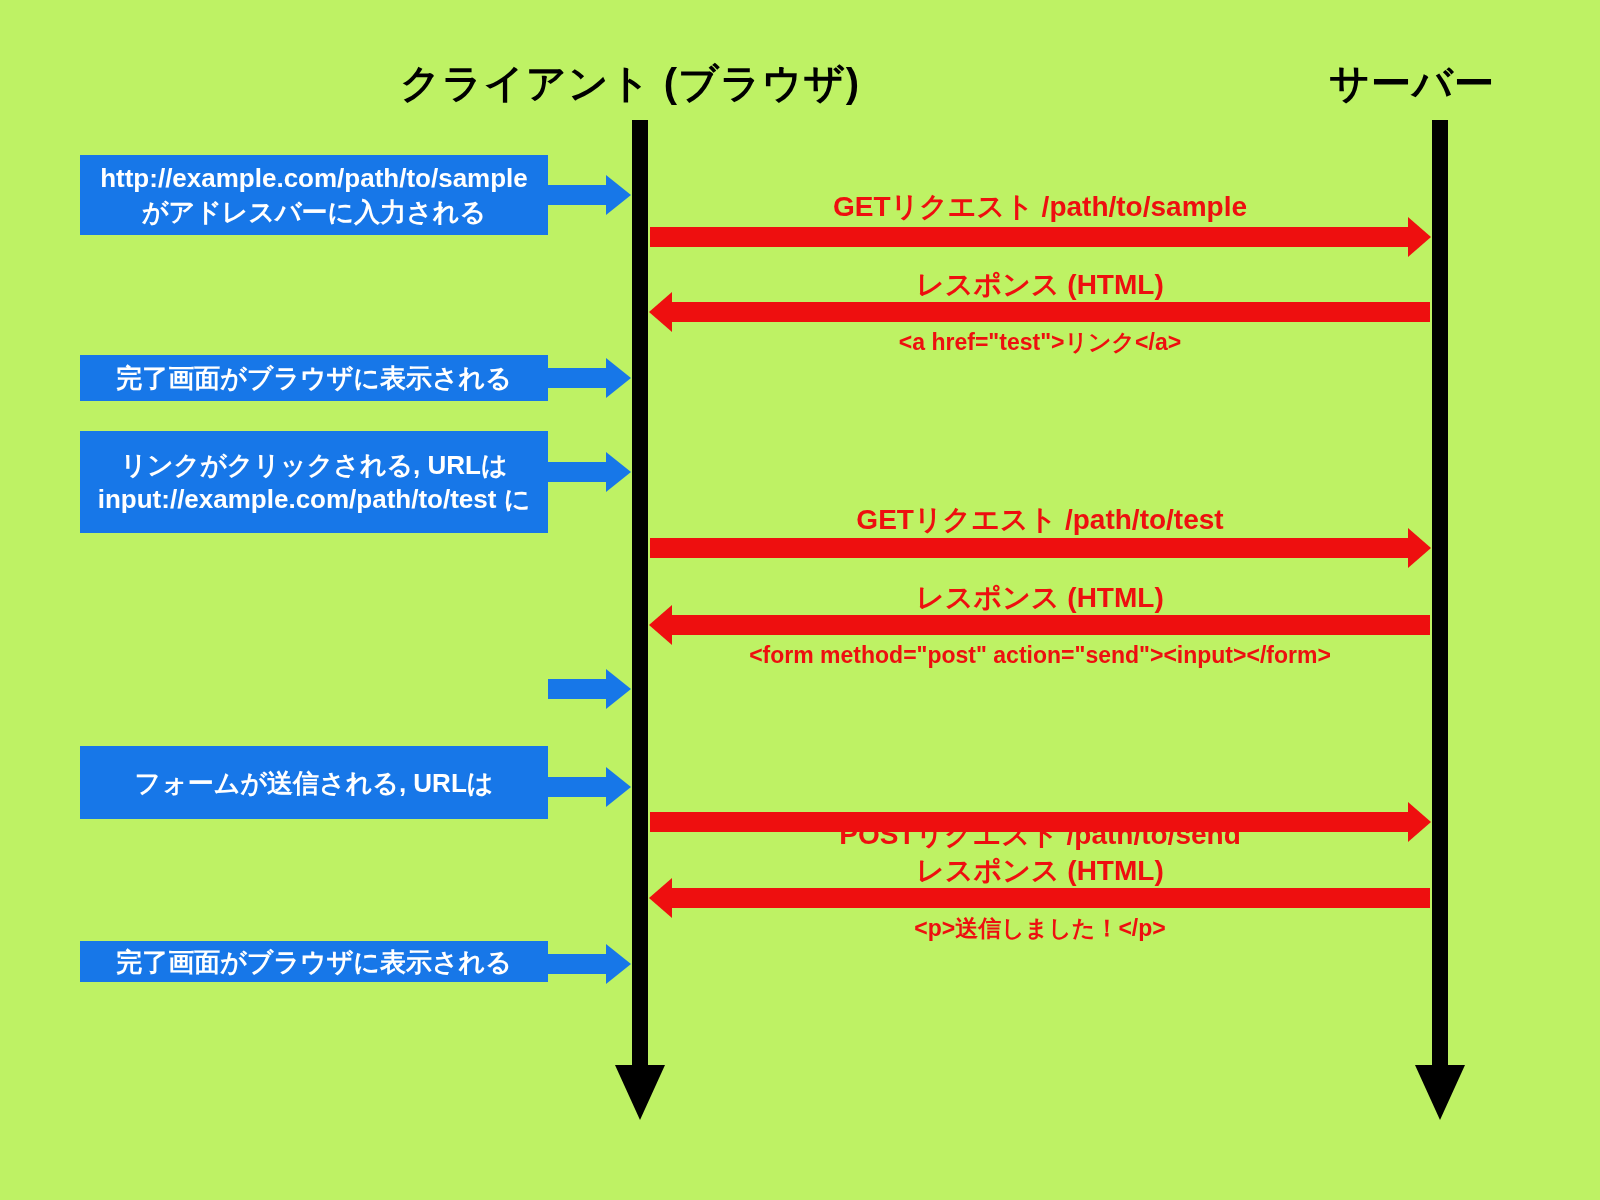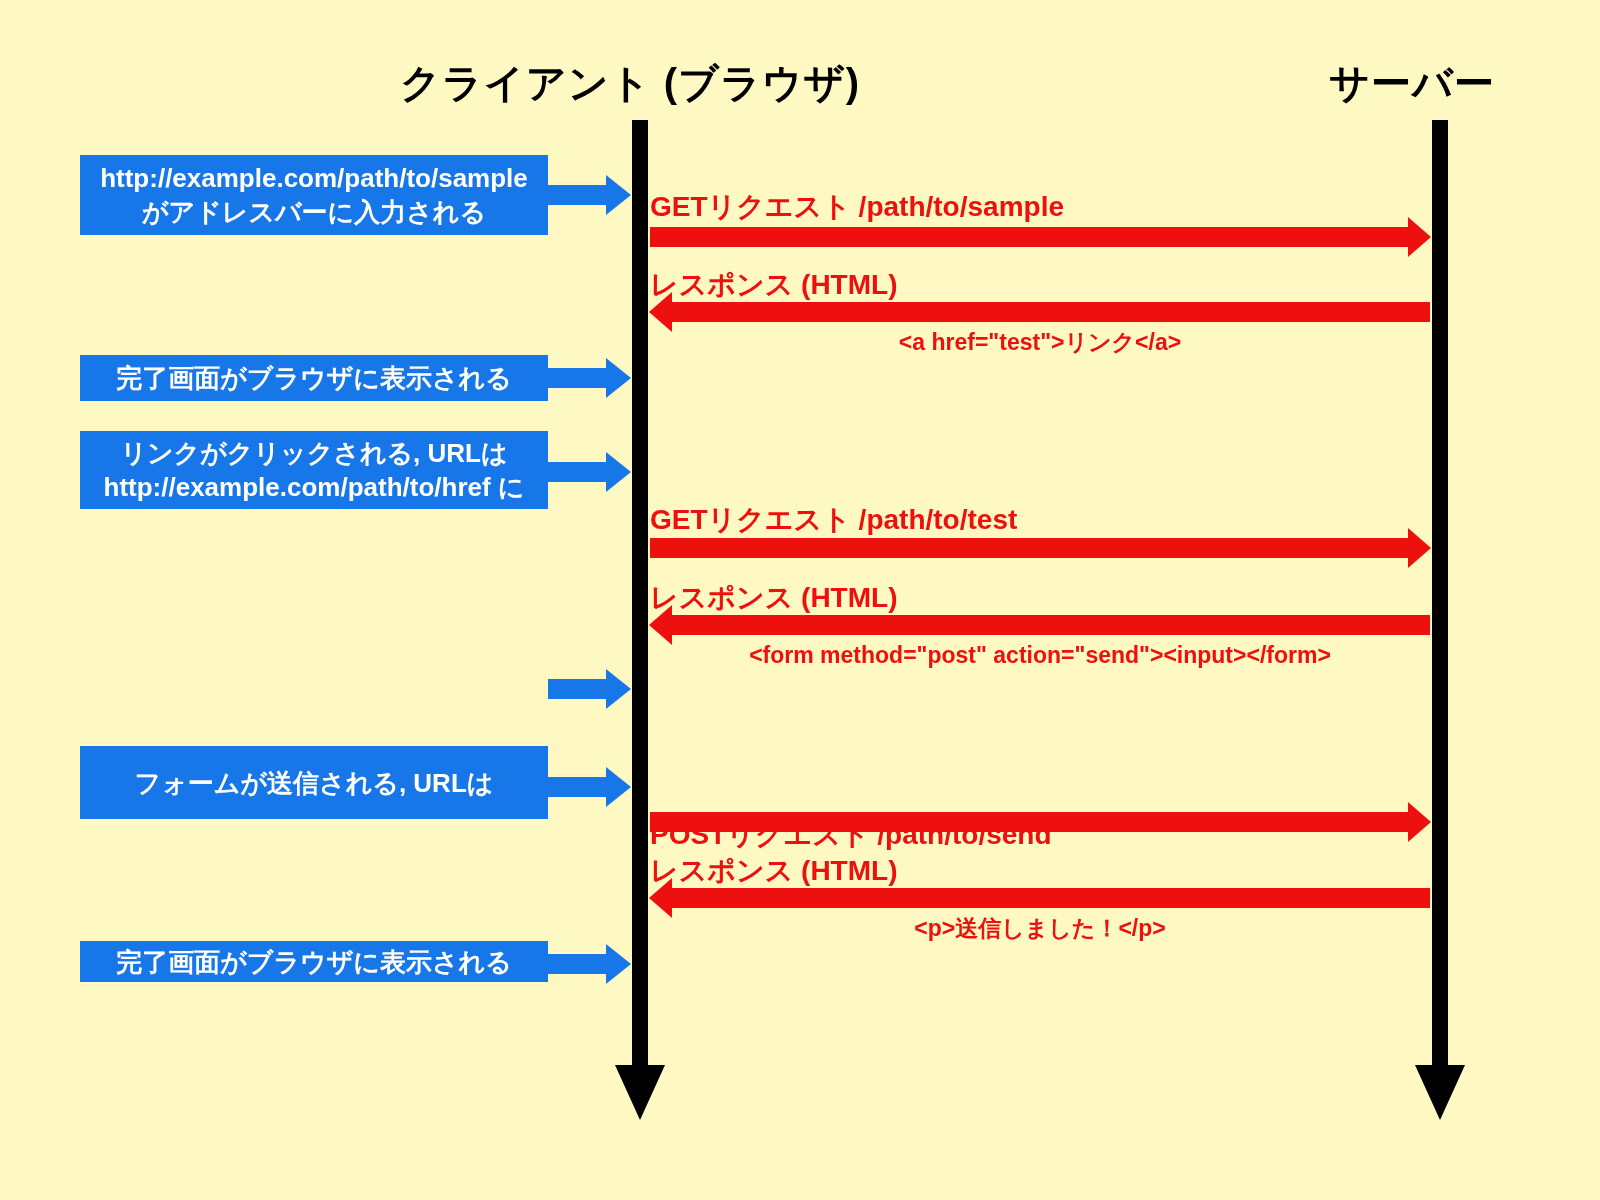--- a/index.html
+++ b/index.html
@@ -1,17 +1,17 @@
 <!DOCTYPE html>
 <html style="--blue: #1777e8; --red: #ee0f0f; --black: #000000;"><head>
 <meta charset="utf-8">
 <style>
   html,body{margin:0;padding:0;background:#ffffff;}
   #stage{
-    position:relative;width:1600px;height:1200px;background:#fef9c3;overflow:hidden;
+    position:relative;width:1600px;height:1200px;background:#bef264;overflow:hidden;
     font-family:"Liberation Sans","DejaVu Sans",sans-serif;font-weight:bold;
   }
   .actor-title{
     position:absolute;top:58px;height:50px;line-height:50px;text-align:center;
     font-size:40px;color:#000;letter-spacing:1px;
   }
   #client-title{left:230px;width:800px;}
   #server-title{left:1162px;width:500px;}
   .lifeline{position:absolute;top:120px;width:16px;height:945px;background:var(--black,#000);}
   #client-lifeline{left:632px;}
@@ -29,21 +29,21 @@
   }
   .event-line{color:#ffffff;font-size:26px;line-height:34px;white-space:nowrap;text-align:left;}
   .blue-shaft{position:absolute;left:548px;width:58px;height:20px;background:var(--blue,#1777e8);}
   .blue-head{
     position:absolute;left:606px;width:0;height:0;
     border-top:20px solid transparent;border-bottom:20px solid transparent;
     border-left:25px solid var(--blue,#1777e8);
   }
   .msg-label{
     position:absolute;left:650px;width:780px;height:40px;line-height:40px;
-    color:var(--red,#ee0f0f);font-size:28px;white-space:nowrap;
+    text-align:center;color:var(--red,#ee0f0f);font-size:28px;white-space:nowrap;
   }
   .msg-sublabel{
     position:absolute;left:650px;width:780px;height:32px;line-height:32px;
     text-align:center;color:var(--red,#ee0f0f);font-size:23px;white-space:nowrap;
   }
   .red-shaft{position:absolute;height:20px;background:var(--red,#ee0f0f);}
   .red-head-right{
     position:absolute;left:1408px;width:0;height:0;
     border-top:20px solid transparent;border-bottom:20px solid transparent;
     border-left:23px solid var(--red,#ee0f0f);
@@ -69,23 +69,23 @@
       <div class="event-line">http://example.com/path/to/sample</div>
       <div class="event-line">がアドレスバーに入力される</div>
     </div>
     <div class="blue-shaft" style="top: 185px;"></div>
     <div class="blue-head" style="top: 175px;"></div>
     <div class="event-box" style="top: 355px; height: 46px;">
       <div class="event-line">完了画面がブラウザに表示される</div>
     </div>
     <div class="blue-shaft" style="top: 368px;"></div>
     <div class="blue-head" style="top: 358px;"></div>
-    <div class="event-box" style="top: 431px; height: 78px;">
+    <div class="event-box" style="top: 431px; height: 102px;">
       <div class="event-line">リンクがクリックされる, URLは</div>
-      <div class="event-line">http://example.com/path/to/href に</div>
+      <div class="event-line">input://example.com/path/to/test に</div>
     </div>
     <div class="blue-shaft" style="top: 462px;"></div>
     <div class="blue-head" style="top: 452px;"></div>
     <div class="blue-shaft" style="top: 679px;"></div>
     <div class="blue-head" style="top: 669px;"></div>
     <div class="event-box" style="top: 746px; height: 73px;">
       <div class="event-line">フォームが送信される, URLは</div>
     </div>
     <div class="blue-shaft" style="top: 777px;"></div>
     <div class="blue-head" style="top: 767px;"></div>

